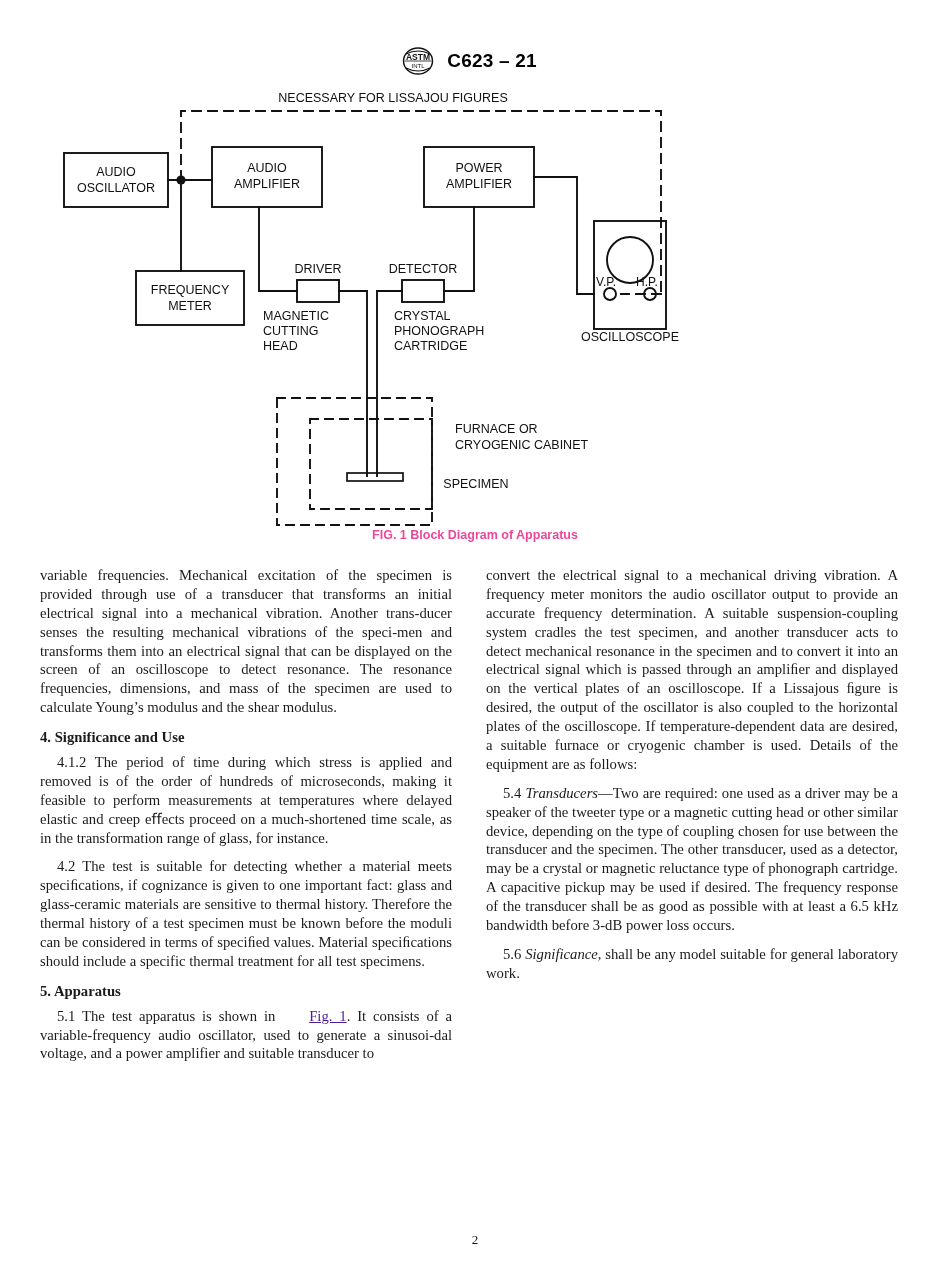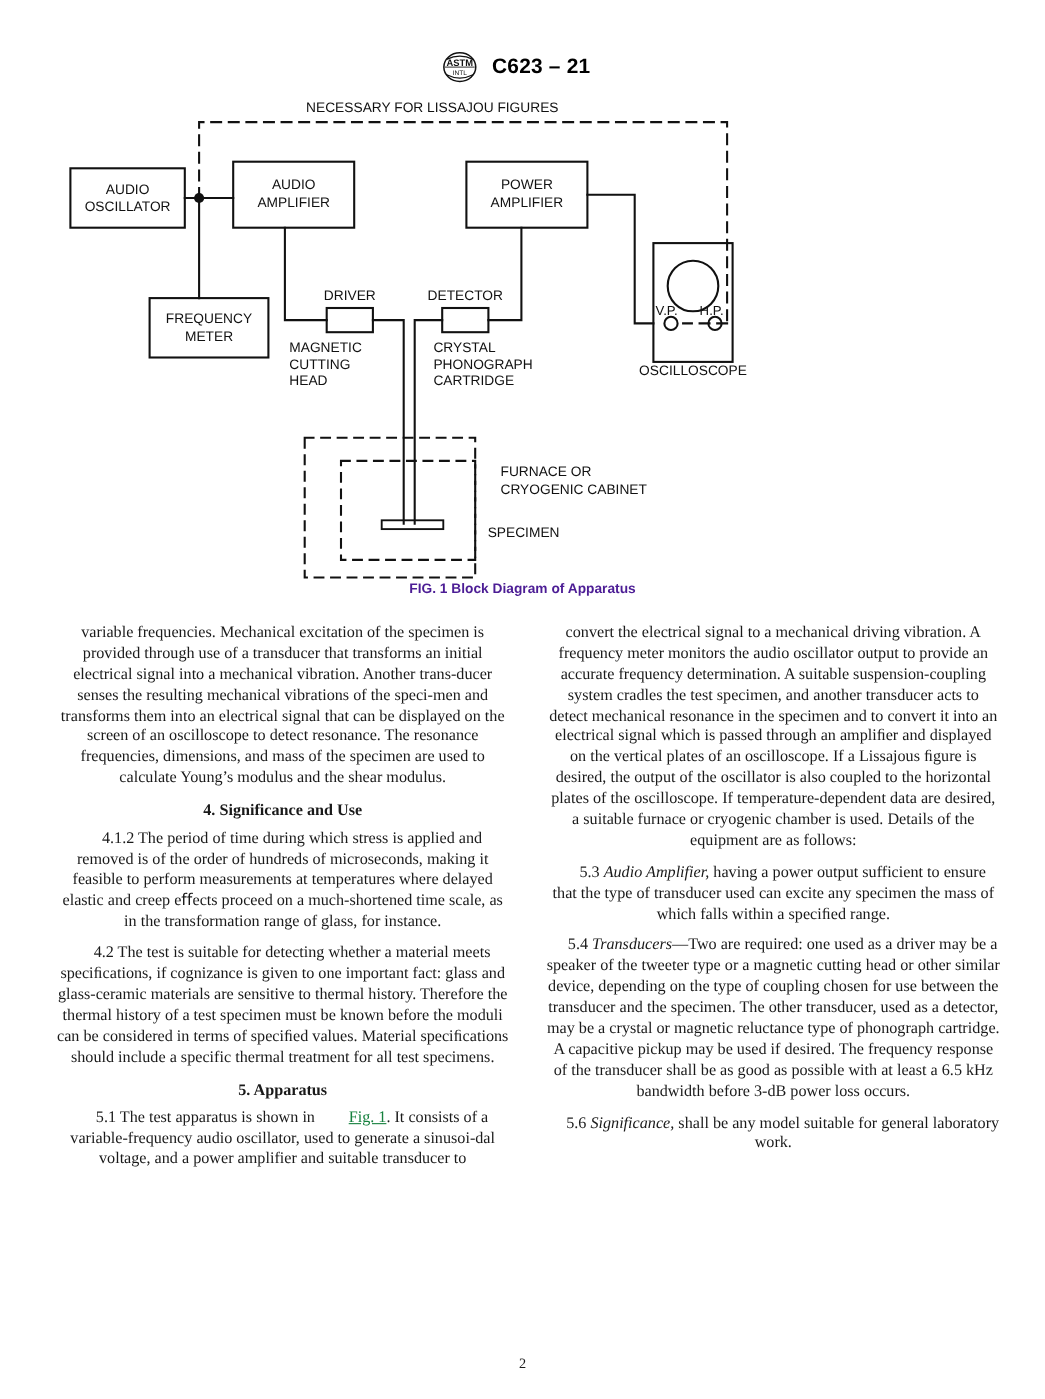--- a/index.html
+++ b/index.html
@@ -53,55 +53,54 @@
   .figure-svg { display: block; margin: 0 auto; }
   .fig-caption {
     position: absolute;
     top: 528px;
     left: 0;
     width: 950px;
     text-align: center;
     font-family: "Liberation Sans", sans-serif;
     font-weight: bold;
     font-size: 12.5px;
-    color: #4c1d95;
+    color: #ec4899;
   }
 
   
   .columns {
     position: absolute;
     top: 566px;
-    left: 51px;
+    left: 40px;
     width: 858px;
     display: flex;
     gap: 34px;
   }
   .col {
     width: 412px;
     font-size: 14.7px;
     line-height: 1.285;
     text-align: justify;
     text-justify: inter-word;
     hyphens: manual;
   }
   .col p {
     margin: 0;
-    text-align: center;
   }
   .para-indent { text-indent: 17px; }
   .sec-head {
     font-weight: bold;
     margin-top: 11px !important;
     margin-bottom: 6px !important;
     text-align: left;
   }
   .gap-before { margin-top: 10px !important; }
   .runon { text-indent: 0; }
   em { font-style: italic; }
-  .link { color: #15803d; margin-left: 27px; }
+  .link { color: #4c1d95; margin-left: 27px; }
 
   .page-number {
     position: absolute;
     bottom: 24px;
     left: 0;
     width: 950px;
     text-align: center;
     font-size: 13px;
     color: #1a1a1a;
   }
@@ -222,21 +221,20 @@
 
     <p class="sec-head">5.  Apparatus</p>
 
     <p class="para-indent"><span>5.1  The test apparatus is shown in </span><a class="link" href="#">Fig. 1</a><span>. It consists of a variable-frequency audio oscillator, used to generate a sinusoi-dal voltage, and a power amplifier and suitable transducer to</span></p>
   </div>
 
   <div class="col">
     <p class="runon">convert the electrical signal to a mechanical driving vibration. A frequency meter monitors the audio oscillator output to provide an accurate frequency determination. A suitable suspension-coupling system cradles the test specimen, and another transducer acts to detect mechanical resonance in the specimen and to convert it into an electrical signal which is passed through an ampliﬁer and displayed on the vertical plates of an oscilloscope. If a Lissajous ﬁgure is desired, the output of the oscillator is also coupled to the horizontal plates of the oscilloscope. If temperature-dependent data are desired, a suitable furnace or cryogenic chamber is used. Details of the equipment are as follows:</p>
 
 
-    <p class="para-indent gap-before"><span>5.3  </span><em>Audio Amplifier,</em><span> having a power output sufficient to ensure that the type of transducer used can excite any specimen the mass of which falls within a speciﬁed range.</span></p>
 
     <p class="para-indent gap-before"><span>5.4  </span><em>Transducers</em><span>—Two are required: one used as a driver may be a speaker of the tweeter type or a magnetic cutting head or other similar device, depending on the type of coupling chosen for use between the transducer and the specimen. The other transducer, used as a detector, may be a crystal or magnetic reluctance type of phonograph cartridge. A capacitive pickup may be used if desired. The frequency response of the transducer shall be as good as possible with at least a 6.5 kHz bandwidth before 3-dB power loss occurs.</span></p>
 
 
     <p class="para-indent gap-before"><span>5.6  </span><em>Significance,</em><span> shall be any model suitable for general laboratory work.</span></p>
   </div>
 </div>
 
 <div class="page-number">2</div>
 

